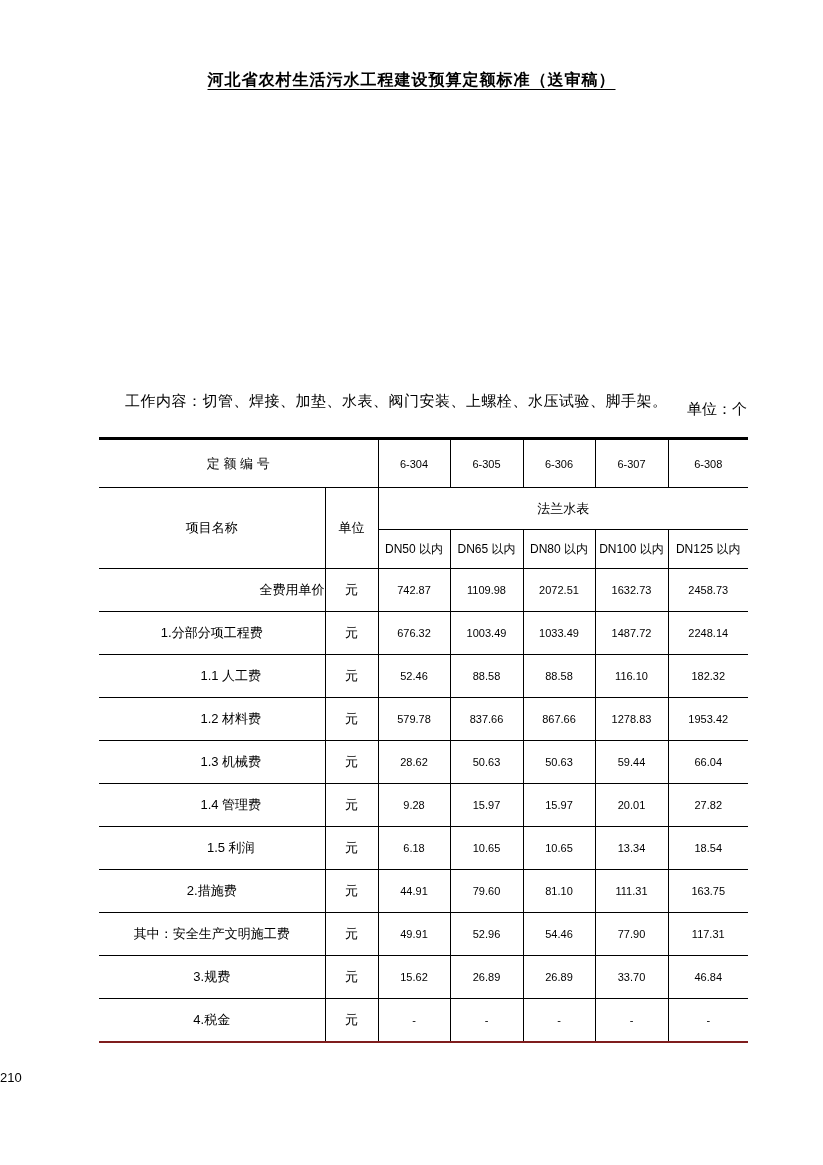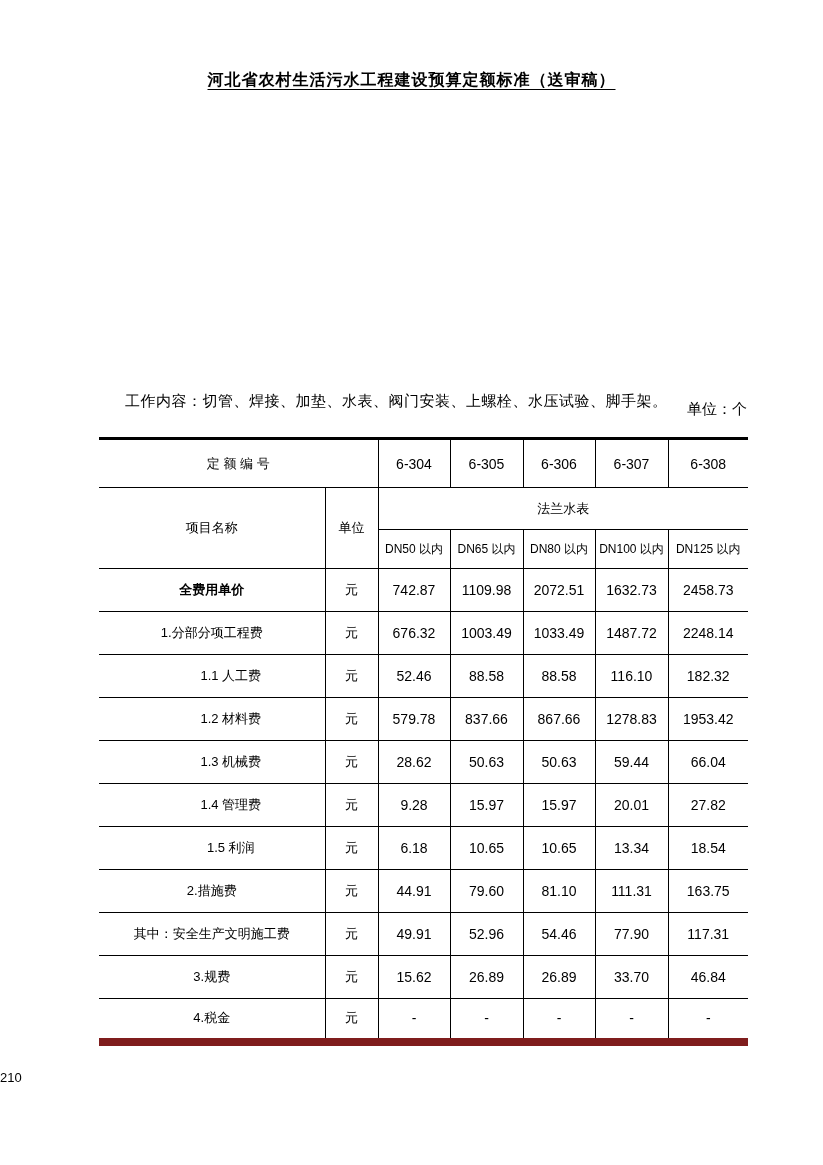--- a/index.html
+++ b/index.html
@@ -47,21 +47,21 @@
   }
   table.quota {
     position: absolute;
     top: 437px;
     left: 99px;
     width: 649px;
     border-collapse: collapse;
     table-layout: fixed;
     font-size: 13px;
     border-top: 3px solid #000;
-    border-bottom: 8px solid #7f1d1d;
+    border-bottom: 2px solid #7f1d1d;
   }
   table.quota td {
     border: 1px solid #000;
     padding: 0;
     text-align: center;
     vertical-align: middle;
     overflow: hidden;
     white-space: nowrap;
   }
   table.quota tr td:first-child { border-left: none; }
@@ -69,25 +69,25 @@
   tr.r-codes { height: 49px; }
   tr.r-group { height: 42px; }
   tr.r-sub   { height: 39px; font-size: 12px; }
   tbody.body-rows tr { height: 43px; }
   td.lbl {
     text-align: left;
     padding-left: 6px;
   }
   td.lbl.indent { padding-left: 38px; }
   td.lbl.center {
-    text-align: center;
+    text-align: right;
     padding-left: 0;
-    font-weight: bold;
-  }
-  td.num { font-size: 14px; }
+    font-weight: normal;
+  }
+  td.num { font-size: 11px; }
   .page-number {
     position: absolute;
     top: 1070px;
     left: 0;
     width: 100%;
     text-align: left;
     font-size: 13px;
   }
 </style>
 </head>

